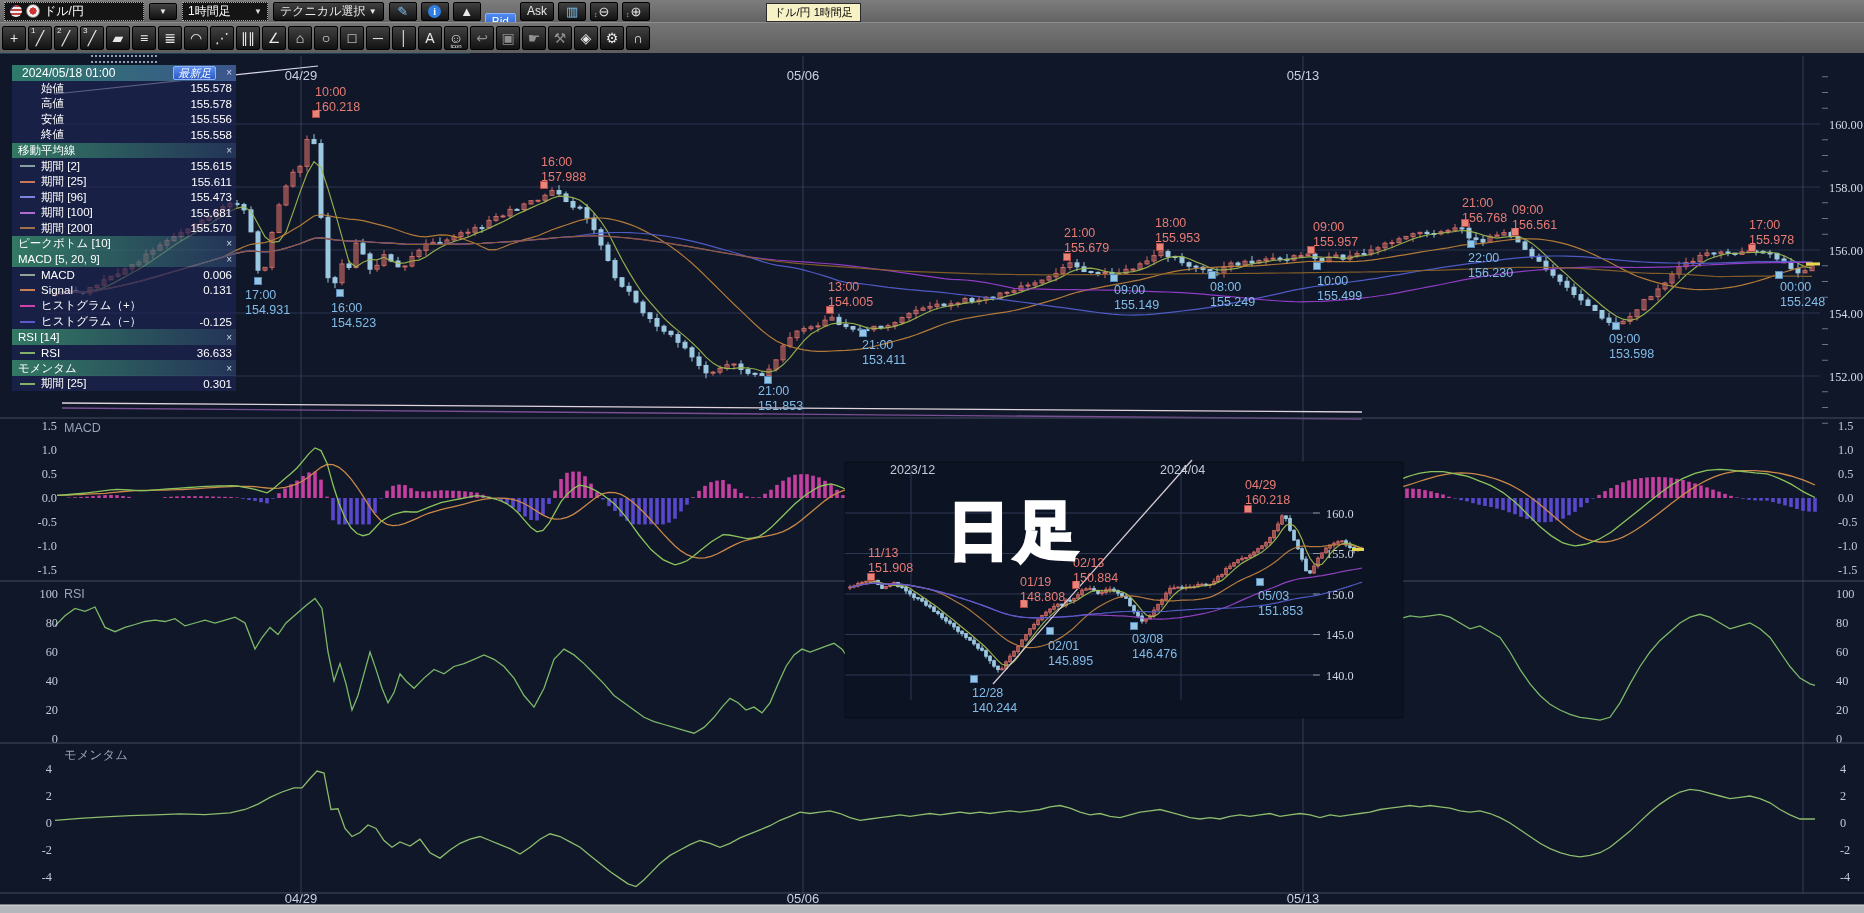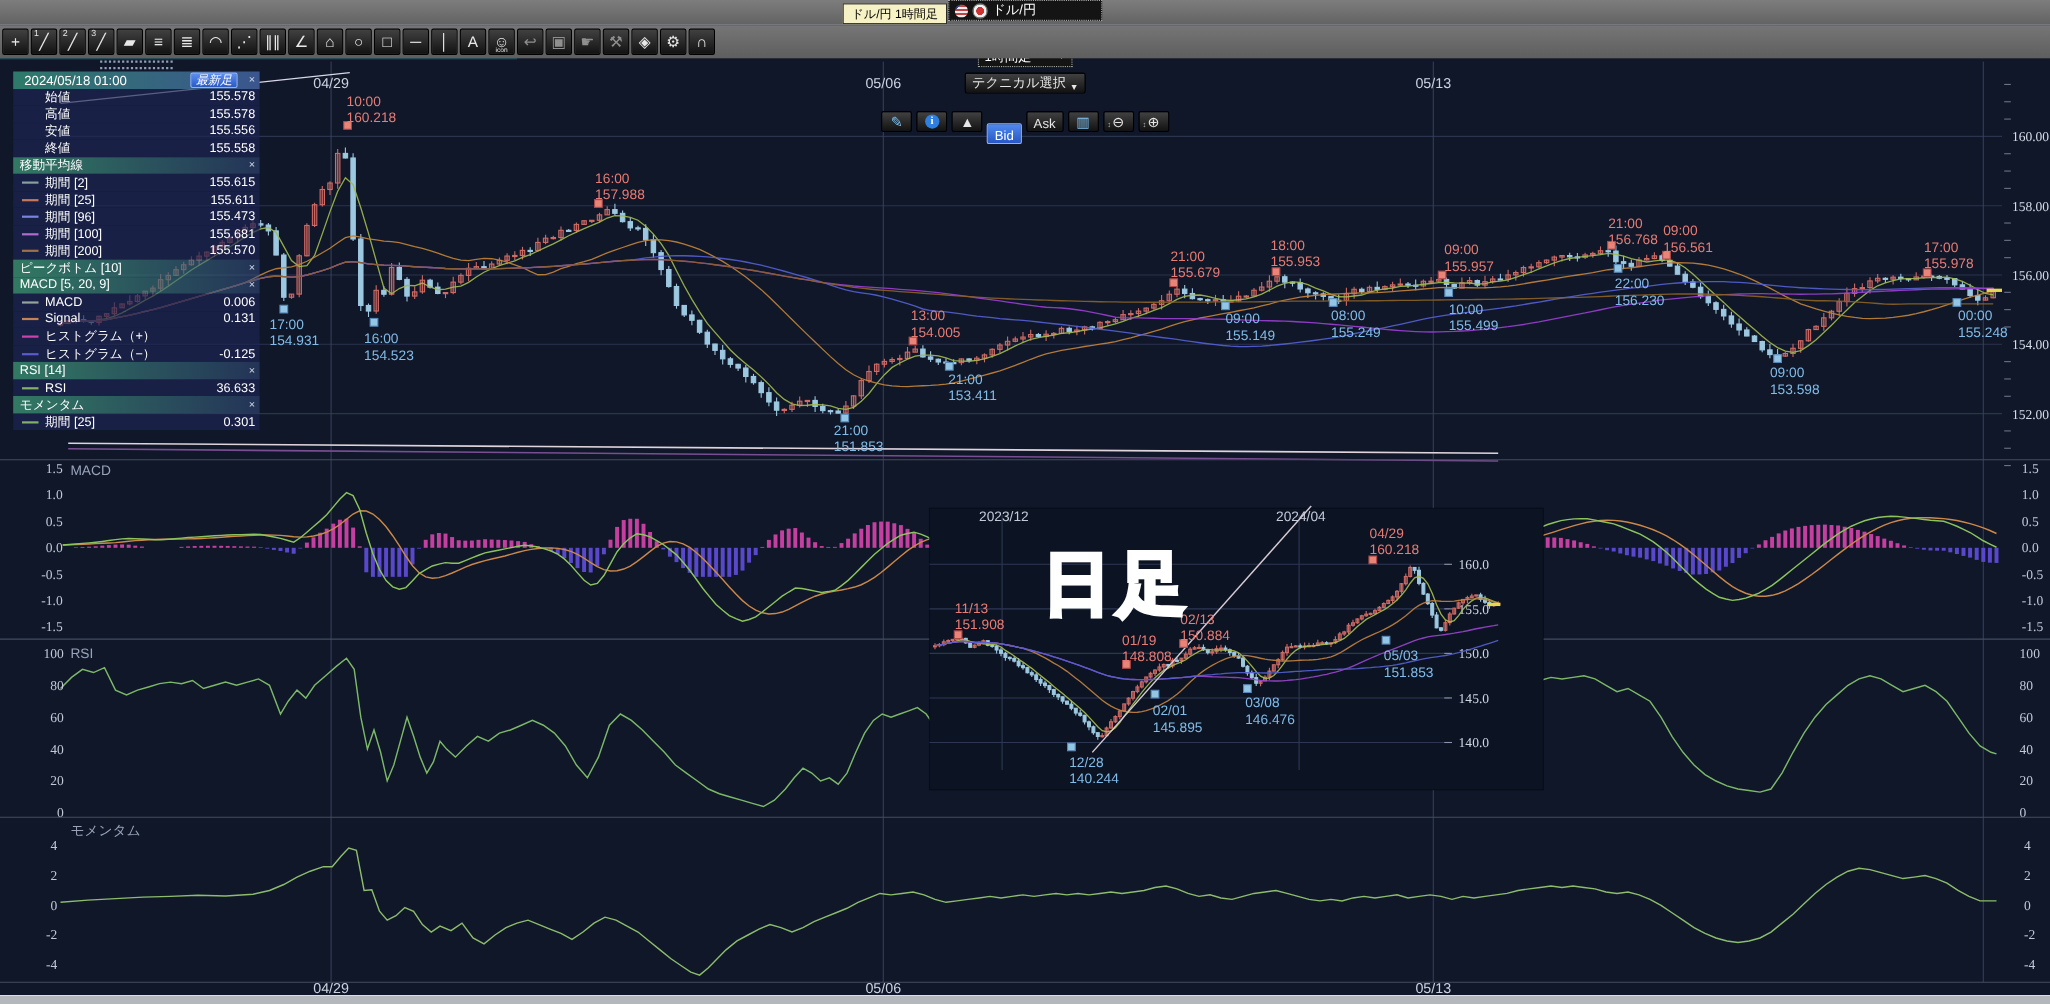--- a/index.html
+++ b/index.html
@@ -2,34 +2,34 @@
 <html><head>
 <meta charset="utf-8">
 <style>
   html,body{margin:0;padding:0;background:#0f1729;}
   body{width:1864px;height:913px;overflow:hidden;font-family:"Liberation Sans",sans-serif;}
   #stage{position:relative;width:1864px;height:913px;background:#0f1729;}
   #chart-svg{position:absolute;left:0;top:0;z-index:1;}
 
   
   .tb1{position:absolute;top:0;left:0;right:0;height:22px;background:linear-gradient(#7d7d7d,#636363);
-       display:flex;align-items:center;padding:0 4px;gap:5px;z-index:6;flex-direction:column;}
+       display:flex;align-items:center;padding:0 4px;gap:5px;z-index:6;}
   .tb2{position:absolute;top:22px;left:0;right:0;height:30px;background:linear-gradient(#767676,#5e5e5e);
        border-top:1px solid #8d8d8d;display:flex;align-items:center;padding:0 2px;z-index:6;}
   .combo{background:#141414;border:1px dotted #a8a8a8;color:#fff;height:17px;display:flex;
          align-items:center;padding:0 5px;font-size:12px;gap:4px;}
   .combo .arr{font-size:8px;color:#ddd;margin-left:auto;}
   .flag{width:12px;height:12px;border-radius:50%;flex:none;display:inline-block;}
   .flag.us{background:linear-gradient(135deg,#334488 4px,transparent 4px),
            repeating-linear-gradient(#c04444 0 2px,#eee 2px 4px);}
   .flag.jp{background:radial-gradient(circle at 50% 50%,#d03333 0 3.5px,#f2f2f2 3.6px);border:1px solid #777;}
   .btn{background:linear-gradient(#414141,#121212);border:1px solid #000;border-radius:2px;color:#e8e8e8;
        display:flex;align-items:center;justify-content:center;box-sizing:border-box;cursor:default;}
   .tb1 .btn{height:19px;min-width:28px;font-size:13px;position:relative;}
-  .tb1 .btn.txt{font-size:12px;padding:0 6px;align-items:flex-end;}
+  .tb1 .btn.txt{font-size:12px;padding:0 6px;}
   .tb1 .btn.active{background:linear-gradient(#4f8af0,#2757c4);border:1px solid #8db1ff;color:#fff;margin-top:22px;}
   .tb1 .btn .glyph.blue{color:#7fc0f0;}
   .circle-i{width:13px;height:13px;border-radius:50%;background:#2f7fe0;color:#fff;font-size:10px;
             font-weight:bold;display:flex;align-items:center;justify-content:center;font-family:"Liberation Serif",serif;}
   .tb1 .btn .mini-arrow{position:absolute;left:3px;bottom:2px;font-size:7px;color:#bbb;}
   .tb2 .btn{width:24px;height:24px;font-size:14px;margin-right:2px;position:relative;flex:none;}
   .tb2 .btn .sup{position:absolute;top:0;left:2px;font-size:8px;line-height:8px;}
   .tb2 .btn .sub{position:absolute;bottom:0;left:50%;transform:translateX(-50%);font-size:6px;line-height:6px;}
   .tb2 .btn.dim{color:#8f8f8f;}
   .float-label{position:absolute;left:766px;top:3px;background:#f7f1c6;border:1px solid #2a2a2a;color:#000;

